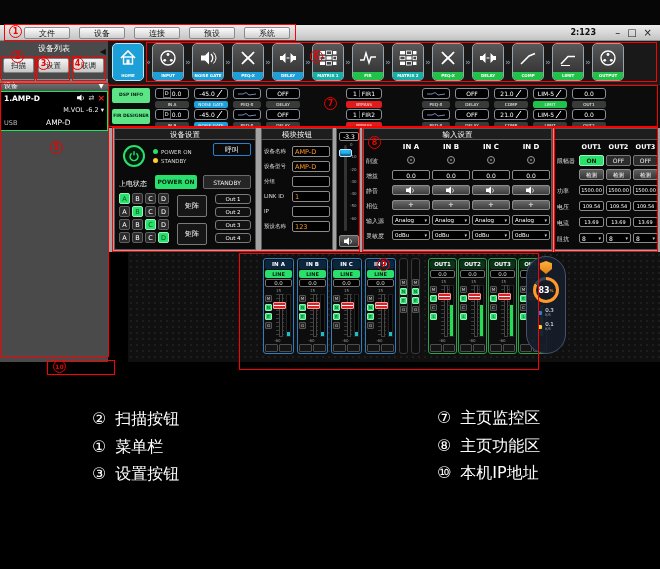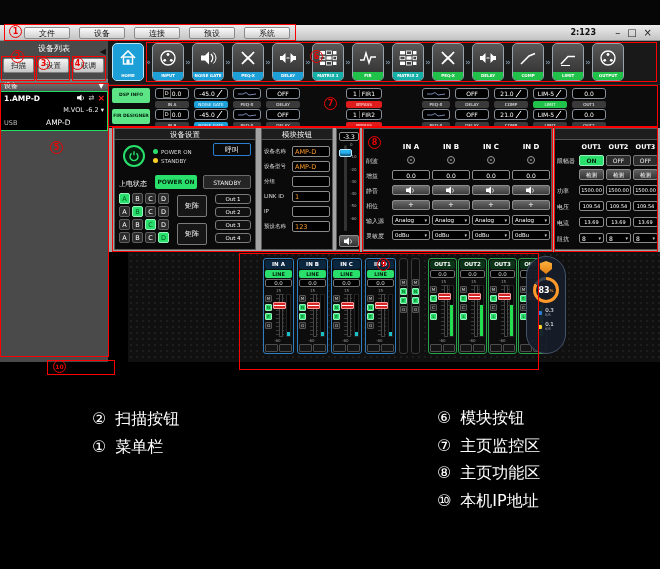--- a/index.html
+++ b/index.html
@@ -660,20 +660,21 @@
       <div class="fd-handle"></div>
       <div class="fd-mute">
         <svg width="10" height="9" viewBox="0 0 10 9">
             <polygon points="0,2.5 2.5,2.5 5,0.5 5,8 2.5,6 0,6" fill="#fff"></polygon>
             <path d="M6.5 2.5 q2 2 0 4" stroke="#fff" stroke-width="0.8" fill="none"></path>
           </svg>
       </div>
     </div>
 
     <div class="panel" style="left:255px;width:189px;" id="is-panel">
+      <div class="p-title">输入设置</div>
     <div class="is-colhead" style="left: 28px;">IN A</div>
         <div class="is-colhead" style="left: 68px;">IN B</div>
         <div class="is-colhead" style="left: 108px;">IN C</div>
         <div class="is-colhead" style="left: 148px;">IN D</div>
         <div class="is-rowlab" style="top: 28px;">削波</div>
         <div class="radio" style="left: 43px; top: 27px;"></div>
         <div class="radio" style="left: 83px; top: 27px;"></div>
         <div class="radio" style="left: 123px; top: 27px;"></div>
         <div class="radio" style="left: 163px; top: 27px;"></div>
         <div class="is-rowlab" style="top: 43px;">增益</div>
@@ -1039,20 +1040,20 @@
     <div class="ann-circle" style="left: 324px; top: 97px;">7</div>
     <div class="ann-circle" style="left: 368px; top: 136px;">8</div>
     <div class="ann-circle" style="left: 377px; top: 258px;">9</div>
     <div class="ann-circle" style="left: 53px; top: 360px; font-size: 6px;">10</div>
   </div>
 
 <div id="legend">
   <ul class="leg-col" id="leg-left" style="left:92px;top:30px;">
       <li><span class="lnum">②</span><span class="ltext">扫描按钮</span></li>
       <li><span class="lnum">①</span><span class="ltext">菜单栏</span></li>
+      <li><span class="lnum">③</span><span class="ltext">设置按钮</span></li>
     </ul>
   <ul class="leg-col" id="leg-right" style="left:437px;top:29px;">
-      <li><span class="lnum">⑥</span><span class="ltext">模块按钮</span></li>
       <li><span class="lnum">⑦</span><span class="ltext">主页监控区</span></li>
       <li><span class="lnum">⑧</span><span class="ltext">主页功能区</span></li>
       <li><span class="lnum">⑩</span><span class="ltext">本机IP地址</span></li>
     </ul>
 </div>
 
 </body></html>

